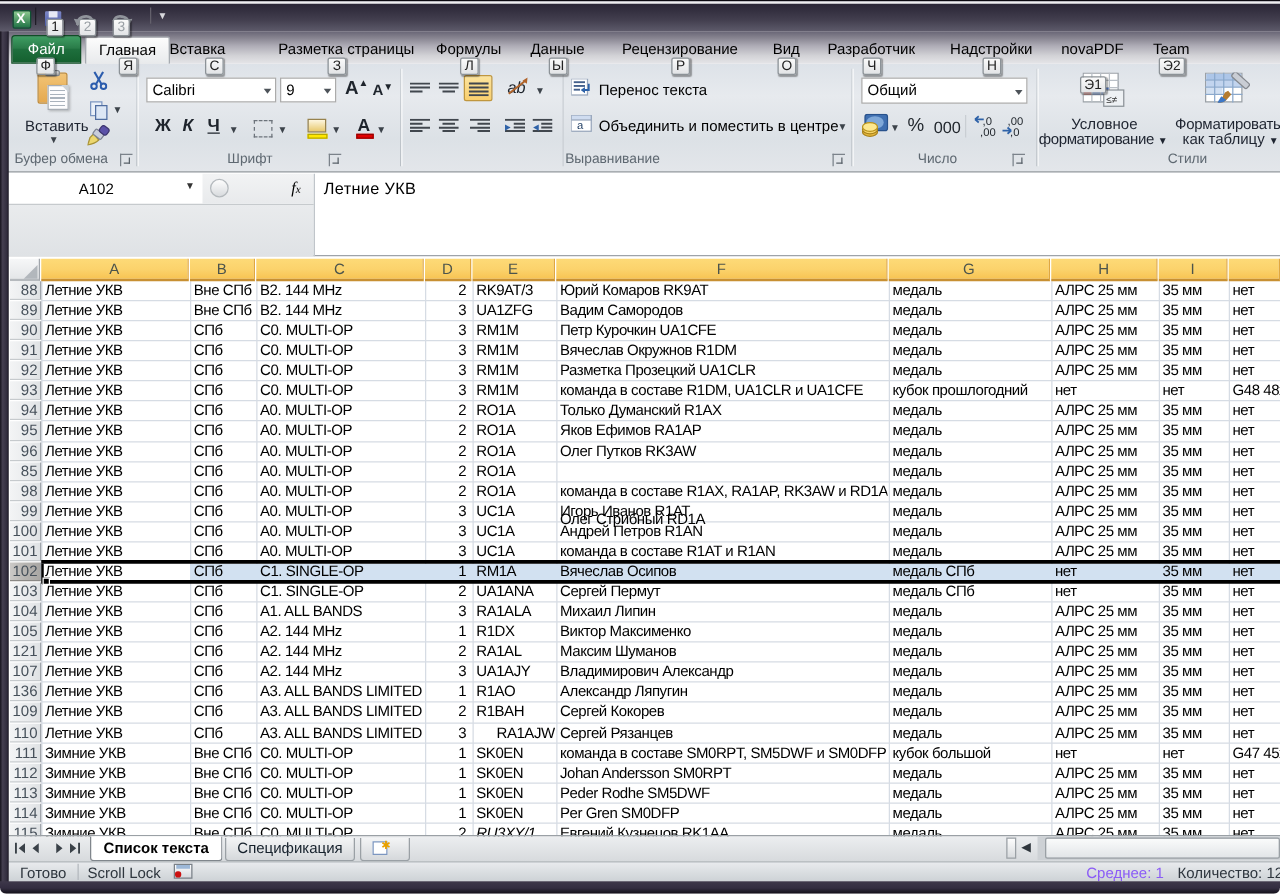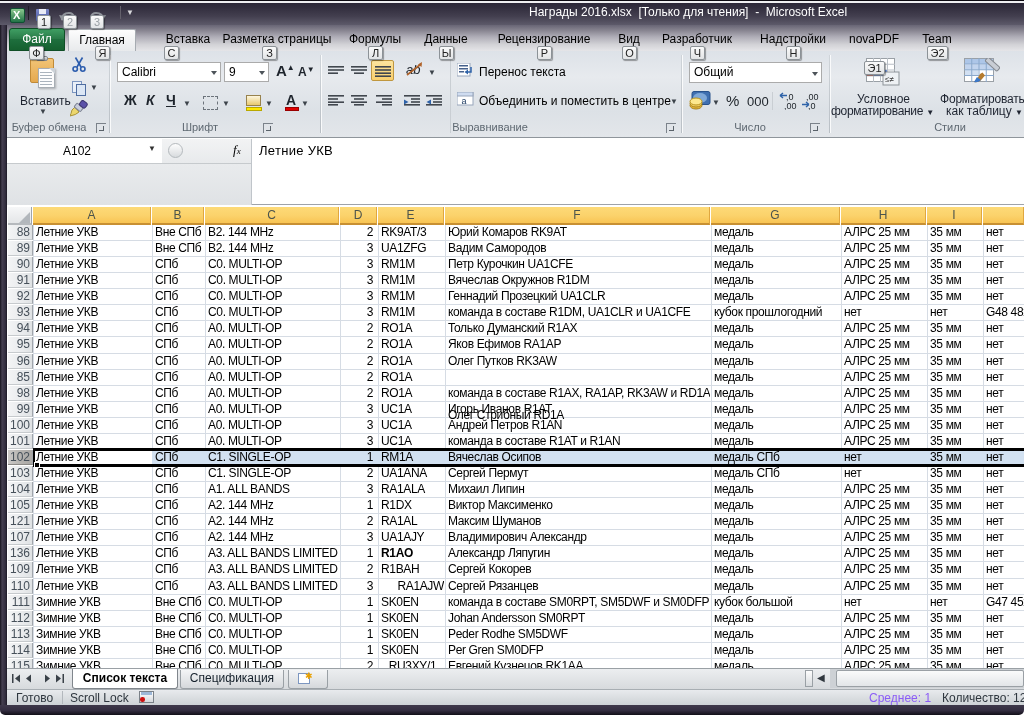--- a/index.html
+++ b/index.html
@@ -59,33 +59,32 @@
   <svg class="abs" style="left:59px;top:9px" width="18" height="13" viewBox="0 0 18 13">
       <path d="M3 11 Q3 4 10 4 Q14 4 15 8" stroke="#90949b" stroke-width="2.2" fill="none"></path>
       <path d="M0 6 L3 12 L7 7 Z" fill="#90949b"></path>
     </svg>
   <svg class="abs" style="left:88px;top:9px" width="18" height="13" viewBox="0 0 18 13">
       <path d="M15 11 Q15 4 8 4 Q4 4 3 8" stroke="#90949b" stroke-width="2.2" fill="none"></path>
       <path d="M18 6 L15 12 L11 7 Z" fill="#90949b"></path>
     </svg>
   <div class="abs" style="left:120px;top:6px;width:1px;height:13px;background:#63606b"></div>
   <div class="abs" style="left:126px;top:8px;color:#d8d8dc;font-size:8px">▼</div>
-  <div class="abs" style="left:529px;top:5px;width:400px;color:#fff;font-size:12px">Награды 2016.xlsx&nbsp; [Только для чтения]&nbsp; -&nbsp; Microsoft Excel</div>
 </div>
 
 <div class="kt" style="left:37px;top:15px;width:14px">1</div>
 <div class="kt ktg" style="left:63px;top:15px;width:14px">2</div>
 <div class="kt ktg" style="left:90px;top:15px;width:14px">3</div>
 
 <div id="tabrow"></div>
 <div id="lborder"></div>
 <div id="bborder"></div>
 <div class="tab" id="tab-file" style="left:9px;width:56px">Файл</div>
 <div class="tab" id="tab-home" style="left:68px;width:68px">Главная</div>
-<div class="tab" style="left:162px;width:52px">Вставка</div>
+<div class="tab" style="left:132px;width:52px">Вставка</div>
 <div class="tab" style="left:216px;width:122px">Разметка страницы</div>
 <div class="tab" style="left:346px;width:58px">Формулы</div>
 <div class="tab" style="left:420px;width:52px">Данные</div>
 <div class="tab" style="left:488px;width:112px">Рецензирование</div>
 <div class="tab" style="left:612px;width:34px">Вид</div>
 <div class="tab" style="left:654px;width:86px">Разработчик</div>
 <div class="tab" style="left:750px;width:86px">Надстройки</div>
 <div class="tab" style="left:846px;width:56px">novaPDF</div>
 <div class="tab" style="left:918px;width:38px">Team</div>
 
@@ -406,21 +405,21 @@
 <div class="cell" style="left:983px;top:273px;width:41px;height:15px;text-align:left;padding-left:3px;">нет</div>
 <div class="rh" style="top:289px;height:15px">
     <span>92</span>
   </div>
 <div class="hl" style="top:304px"></div>
 <div class="cell" style="left:33px;top:289px;width:118px;height:15px;text-align:left;padding-left:3px;">Летние УКВ</div>
 <div class="cell" style="left:152px;top:289px;width:52px;height:15px;text-align:left;padding-left:3px;">СПб</div>
 <div class="cell" style="left:205px;top:289px;width:134px;height:15px;text-align:left;padding-left:3px;">C0. MULTI-OP</div>
 <div class="cell" style="left:340px;top:289px;width:37px;height:15px;text-align:right;padding-right:4px;">3</div>
 <div class="cell" style="left:378px;top:289px;width:66px;height:15px;text-align:left;padding-left:3px;">RM1M</div>
-<div class="cell" style="left:445px;top:289px;width:265px;height:15px;text-align:left;padding-left:3px;">Геннадий Прозецкий UA1CLR</div>
+<div class="cell" style="left:445px;top:289px;width:265px;height:15px;text-align:left;padding-left:3px;">Разметка Прозецкий UA1CLR</div>
 <div class="cell" style="left:711px;top:289px;width:129px;height:15px;text-align:left;padding-left:3px;">медаль</div>
 <div class="cell" style="left:841px;top:289px;width:85px;height:15px;text-align:left;padding-left:3px;">АЛРС 25 мм</div>
 <div class="cell" style="left:927px;top:289px;width:55px;height:15px;text-align:left;padding-left:3px;">35 мм</div>
 <div class="cell" style="left:983px;top:289px;width:41px;height:15px;text-align:left;padding-left:3px;">нет</div>
 <div class="rh" style="top:305px;height:15px">
     <span>93</span>
   </div>
 <div class="hl" style="top:320px"></div>
 <div class="cell" style="left:33px;top:305px;width:118px;height:15px;text-align:left;padding-left:3px;">Летние УКВ</div>
 <div class="cell" style="left:152px;top:305px;width:52px;height:15px;text-align:left;padding-left:3px;">СПб</div>
@@ -628,21 +627,21 @@
 <div class="cell" style="left:927px;top:530px;width:55px;height:15px;text-align:left;padding-left:3px;">35 мм</div>
 <div class="cell" style="left:983px;top:530px;width:41px;height:15px;text-align:left;padding-left:3px;">нет</div>
 <div class="rh" style="top:546px;height:15px">
     <span>136</span>
   </div>
 <div class="hl" style="top:561px"></div>
 <div class="cell" style="left:33px;top:546px;width:118px;height:15px;text-align:left;padding-left:3px;">Летние УКВ</div>
 <div class="cell" style="left:152px;top:546px;width:52px;height:15px;text-align:left;padding-left:3px;">СПб</div>
 <div class="cell" style="left:205px;top:546px;width:134px;height:15px;text-align:left;padding-left:3px;">A3. ALL BANDS LIMITED</div>
 <div class="cell" style="left:340px;top:546px;width:37px;height:15px;text-align:right;padding-right:4px;">1</div>
-<div class="cell" style="left:378px;top:546px;width:66px;height:15px;text-align:left;padding-left:3px;font-weight:bold;">R1AO</div>
+<div class="cell" style="left:378px;top:546px;width:66px;height:15px;text-align:left;padding-left:3px;">R1AO</div>
 <div class="cell" style="left:445px;top:546px;width:265px;height:15px;text-align:left;padding-left:3px;">Александр Ляпугин</div>
 <div class="cell" style="left:711px;top:546px;width:129px;height:15px;text-align:left;padding-left:3px;">медаль</div>
 <div class="cell" style="left:841px;top:546px;width:85px;height:15px;text-align:left;padding-left:3px;">АЛРС 25 мм</div>
 <div class="cell" style="left:927px;top:546px;width:55px;height:15px;text-align:left;padding-left:3px;">35 мм</div>
 <div class="cell" style="left:983px;top:546px;width:41px;height:15px;text-align:left;padding-left:3px;">нет</div>
 <div class="rh" style="top:562px;height:16px">
     <span>109</span>
   </div>
 <div class="hl" style="top:578px"></div>
 <div class="cell" style="left:33px;top:562px;width:118px;height:16px;text-align:left;padding-left:3px;">Летние УКВ</div>
@@ -656,21 +655,21 @@
 <div class="cell" style="left:927px;top:562px;width:55px;height:16px;text-align:left;padding-left:3px;">35 мм</div>
 <div class="cell" style="left:983px;top:562px;width:41px;height:16px;text-align:left;padding-left:3px;">нет</div>
 <div class="rh" style="top:579px;height:15px">
     <span>110</span>
   </div>
 <div class="hl" style="top:594px"></div>
 <div class="cell" style="left:33px;top:579px;width:118px;height:15px;text-align:left;padding-left:3px;">Летние УКВ</div>
 <div class="cell" style="left:152px;top:579px;width:52px;height:15px;text-align:left;padding-left:3px;">СПб</div>
 <div class="cell" style="left:205px;top:579px;width:134px;height:15px;text-align:left;padding-left:3px;">A3. ALL BANDS LIMITED</div>
 <div class="cell" style="left:340px;top:579px;width:37px;height:15px;text-align:right;padding-right:4px;">3</div>
-<div class="cell" style="left:378px;top:579px;width:66px;height:15px;text-align:right;padding-left:19px;">RA1AJW</div>
+<div class="cell" style="left:378px;top:579px;width:66px;height:15px;text-align:center;padding-left:19px;">RA1AJW</div>
 <div class="cell" style="left:445px;top:579px;width:265px;height:15px;text-align:left;padding-left:3px;">Сергей Рязанцев</div>
 <div class="cell" style="left:711px;top:579px;width:129px;height:15px;text-align:left;padding-left:3px;">медаль</div>
 <div class="cell" style="left:841px;top:579px;width:85px;height:15px;text-align:left;padding-left:3px;">АЛРС 25 мм</div>
 <div class="cell" style="left:927px;top:579px;width:55px;height:15px;text-align:left;padding-left:3px;">35 мм</div>
 <div class="cell" style="left:983px;top:579px;width:41px;height:15px;text-align:left;padding-left:3px;">нет</div>
 <div class="rh" style="top:595px;height:15px">
     <span>111</span>
   </div>
 <div class="hl" style="top:610px"></div>
 <div class="cell" style="left:33px;top:595px;width:118px;height:15px;text-align:left;padding-left:3px;">Зимние УКВ</div>
@@ -726,21 +725,21 @@
 <div class="cell" style="left:927px;top:643px;width:55px;height:15px;text-align:left;padding-left:3px;">35 мм</div>
 <div class="cell" style="left:983px;top:643px;width:41px;height:15px;text-align:left;padding-left:3px;">нет</div>
 <div class="rh" style="top:659px;height:15px">
     <span>115</span>
   </div>
 <div class="hl" style="top:674px"></div>
 <div class="cell" style="left:33px;top:659px;width:118px;height:15px;text-align:left;padding-left:3px;">Зимние УКВ</div>
 <div class="cell" style="left:152px;top:659px;width:52px;height:15px;text-align:left;padding-left:3px;">Вне СПб</div>
 <div class="cell" style="left:205px;top:659px;width:134px;height:15px;text-align:left;padding-left:3px;">C0. MULTI-OP</div>
 <div class="cell" style="left:340px;top:659px;width:37px;height:15px;text-align:right;padding-right:4px;">2</div>
-<div class="cell" style="left:378px;top:659px;width:66px;height:15px;text-align:center;padding-left:3px;">RU3XY/1</div>
+<div class="cell" style="left:378px;top:659px;width:66px;height:15px;text-align:left;padding-left:3px;font-style:italic;">RU3XY/1</div>
 <div class="cell" style="left:445px;top:659px;width:265px;height:15px;text-align:left;padding-left:3px;">Евгений Кузнецов RK1AA</div>
 <div class="cell" style="left:711px;top:659px;width:129px;height:15px;text-align:left;padding-left:3px;">медаль</div>
 <div class="cell" style="left:841px;top:659px;width:85px;height:15px;text-align:left;padding-left:3px;">АЛРС 25 мм</div>
 <div class="cell" style="left:927px;top:659px;width:55px;height:15px;text-align:left;padding-left:3px;">35 мм</div>
 <div class="cell" style="left:983px;top:659px;width:41px;height:15px;text-align:left;padding-left:3px;">нет</div>
 
 <div style="position:absolute;left:152px;top:451px;width:1px;height:13px;background:#9fb8d1;z-index:2"></div>
 <div style="position:absolute;left:205px;top:451px;width:1px;height:13px;background:#9fb8d1;z-index:2"></div>
 <div style="position:absolute;left:340px;top:451px;width:1px;height:13px;background:#9fb8d1;z-index:2"></div>
 <div style="position:absolute;left:378px;top:451px;width:1px;height:13px;background:#9fb8d1;z-index:2"></div>

